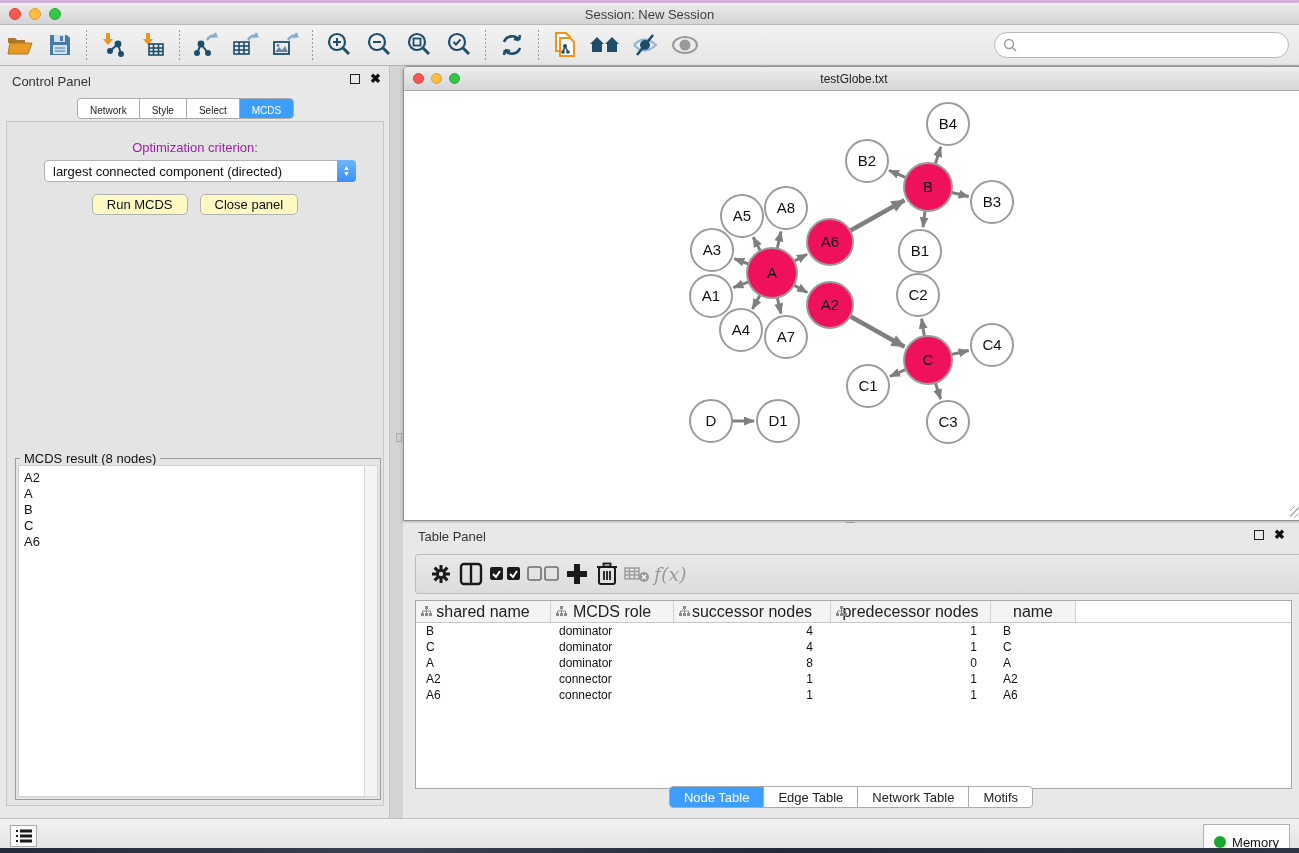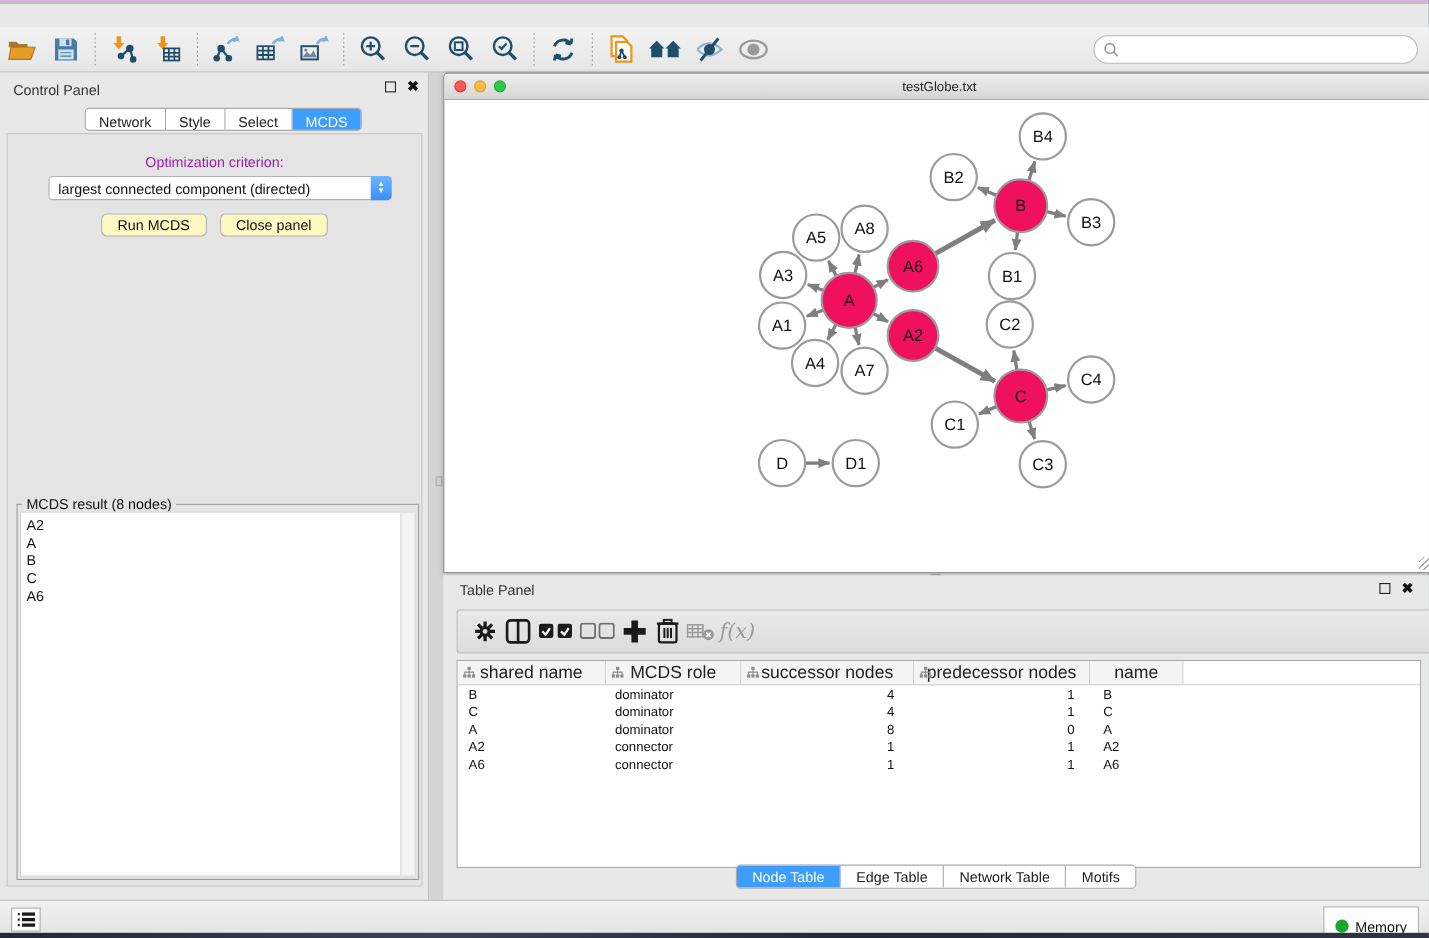--- a/index.html
+++ b/index.html
@@ -33,21 +33,21 @@
 
   
   .control-panel { position:absolute; left:0; top:63px; width:390px; height:752px; background:#e8e8e8;
     border-right:1px solid #c2c2c2; }
   .panel-header { position:absolute; left:12px; top:8px; font-size:13px; color:#333; }
   .panel-btns { position:absolute; right:8px; top:8px; display:flex; gap:10px; align-items:center; }
   .float-glyph { width:10px; height:10px; border:1.5px solid #222; display:inline-block; }
   .close-glyph { font-size:13px; font-weight:bold; color:#111; line-height:10px; }
   .cp-tabs { position:absolute; left:77px; top:32px; display:flex; height:21px;
     border:1px solid #ababab; border-radius:4px; background:#fff; overflow:hidden; }
-  .cp-tab { padding:2px 12px 0 12px; font-size:13px; color:#222; border-right:1px solid #ababab;
+  .cp-tab { padding:2px 12px 0 12px; font-size:10px; color:#222; border-right:1px solid #ababab;
     height:21px; display:flex; align-items:center; }
   .cp-tab:last-child { border-right:none; }
   .cp-tab.selected { background:#3e9efe; color:#fff; }
   .cp-inner { position:absolute; left:6px; top:55px; width:378px; height:685px;
     background:#e4e4e4; border:1px solid #c6c6c6; }
   .opt-label { position:absolute; top:18px; width:100%; text-align:center; font-size:13px; color:#a21caf; }
   .dropdown { position:absolute; left:37px; top:38px; width:312px; height:22px; background:#fff;
     border:1px solid #b2b2b2; border-radius:4px; display:flex; align-items:center; }
   .dropdown .val { flex:1; font-size:13px; padding-left:8px; color:#111; white-space:nowrap; }
   .dd-step { width:19px; height:22px; margin-right:-1px; border-radius:0 4px 4px 0;
@@ -130,20 +130,28 @@
   svg text { font-family:"Liberation Sans", sans-serif; }
 </style>
 </head>
 <body>
 
 <div class="desktop">
   <div class="deco-top"></div>
 
   <div class="main-window">
 
+    <div class="titlebar">
+      <div class="lights">
+        <div class="light red"></div>
+        <div class="light yellow"></div>
+        <div class="light green"></div>
+      </div>
+      <div class="title-text">Session: New Session</div>
+    </div>
 
     <div class="toolbar">
       <div class="tb-btn">
         <svg width="26" height="22" viewBox="0 0 26 22">
             <path d="M1 4 l7 0 2 2 8 0 0 3 -17 0 z" fill="#a9762d"></path>
             <path d="M3 9 h22 l-4 11 h-20 z" fill="#e79b23" stroke="#a9762d"></path>
           </svg>
       </div>
       <div class="tb-btn">
         <svg width="22" height="22" viewBox="0 0 22 22">

